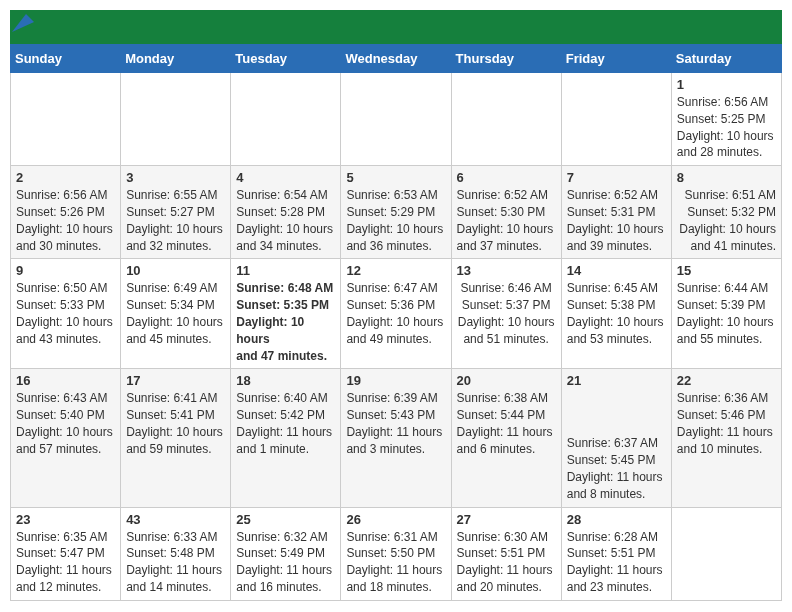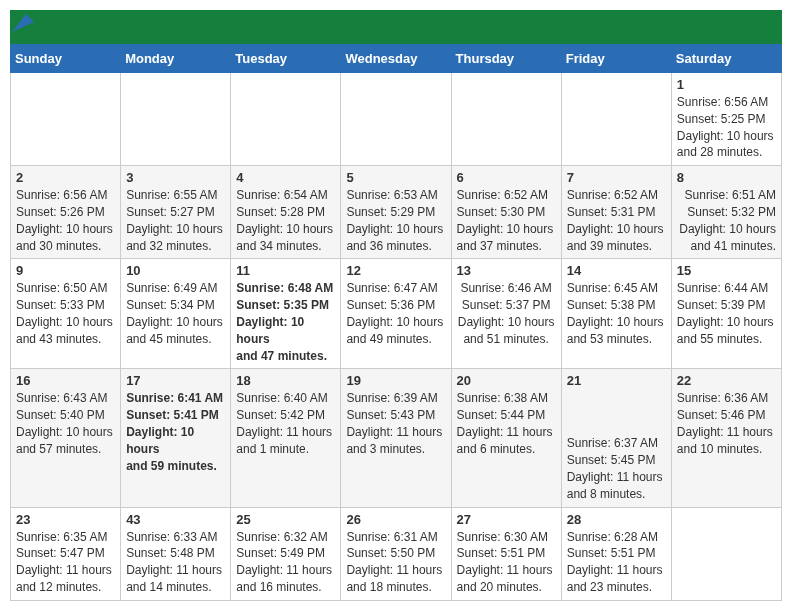--- a/index.html
+++ b/index.html
@@ -241,21 +241,21 @@
         <tr>
           <td>
             <span class="day-number">16</span>
             <div class="day-info" style="white-space: pre-line;">Sunrise: 6:43 AM
 Sunset: 5:40 PM
 Daylight: 10 hours
 and 57 minutes.</div>
           </td>
           <td>
             <span class="day-number">17</span>
-            <div class="day-info" style="white-space: pre-line; font-weight: bold;">Sunrise: 6:41 AM
+            <div class="day-info" style="white-space: pre-line;">Sunrise: 6:41 AM
 Sunset: 5:41 PM
 Daylight: 10 hours
 and 59 minutes.</div>
           </td>
           <td>
             <span class="day-number">18</span>
             <div class="day-info" style="white-space: pre-line;">Sunrise: 6:40 AM
 Sunset: 5:42 PM
 Daylight: 11 hours
 and 1 minute.</div>

